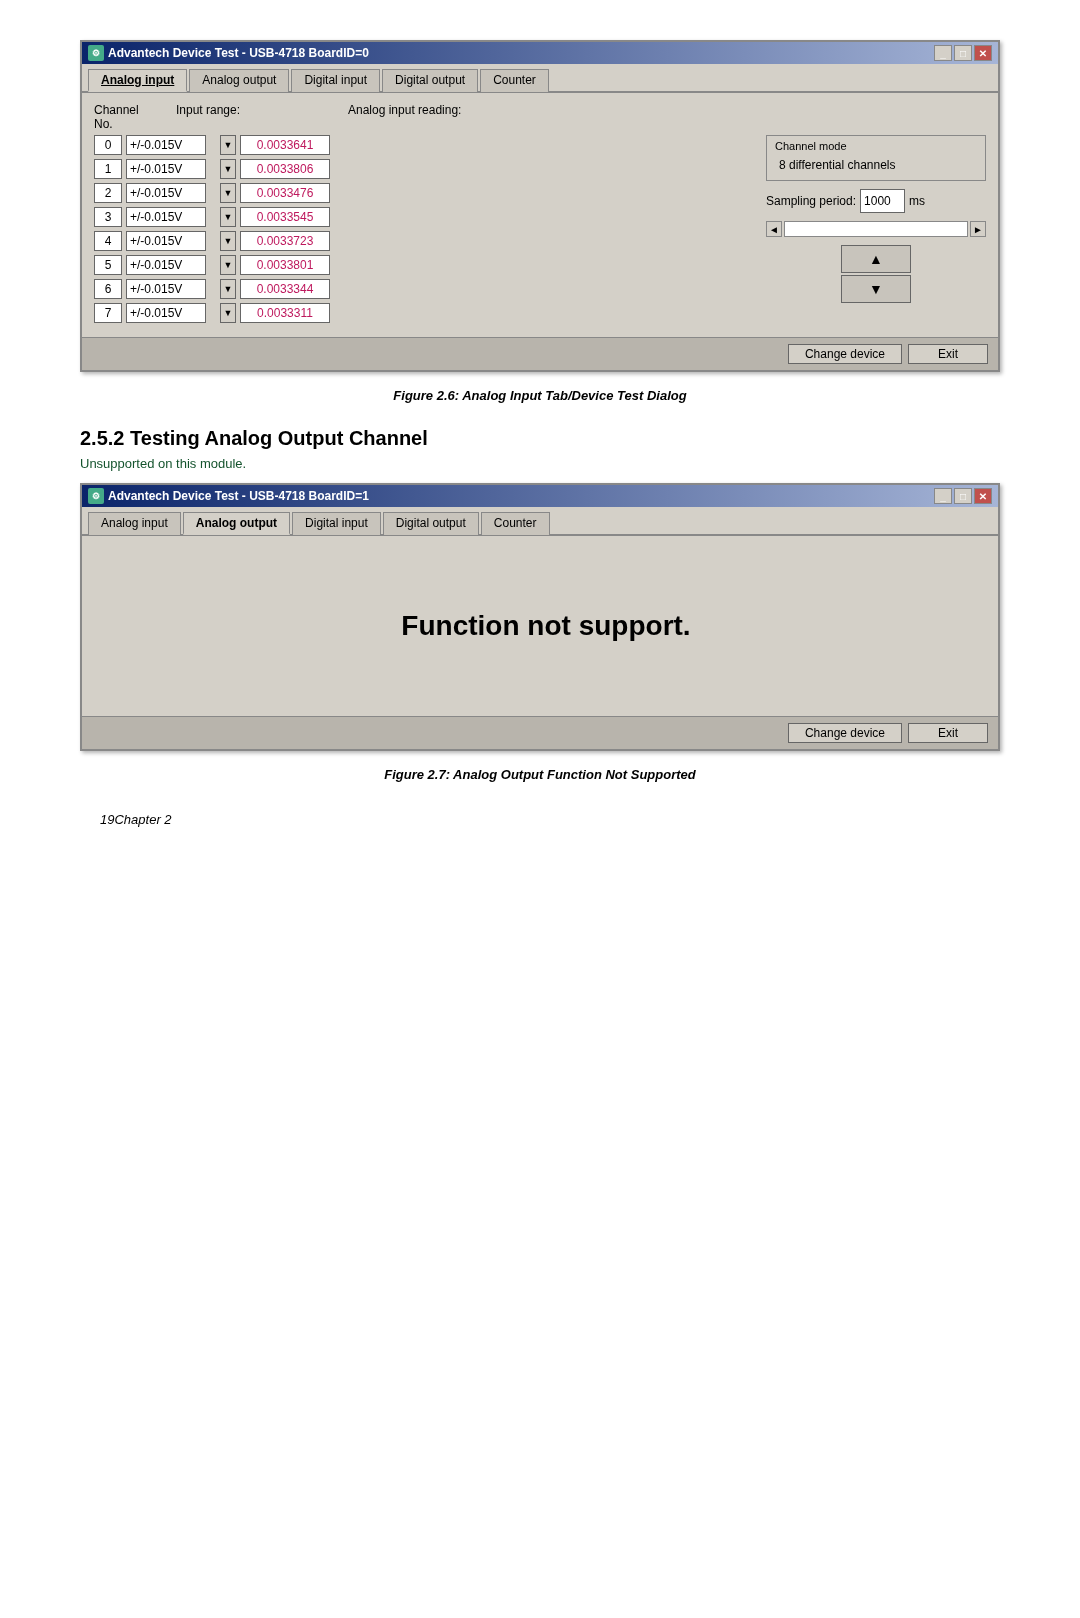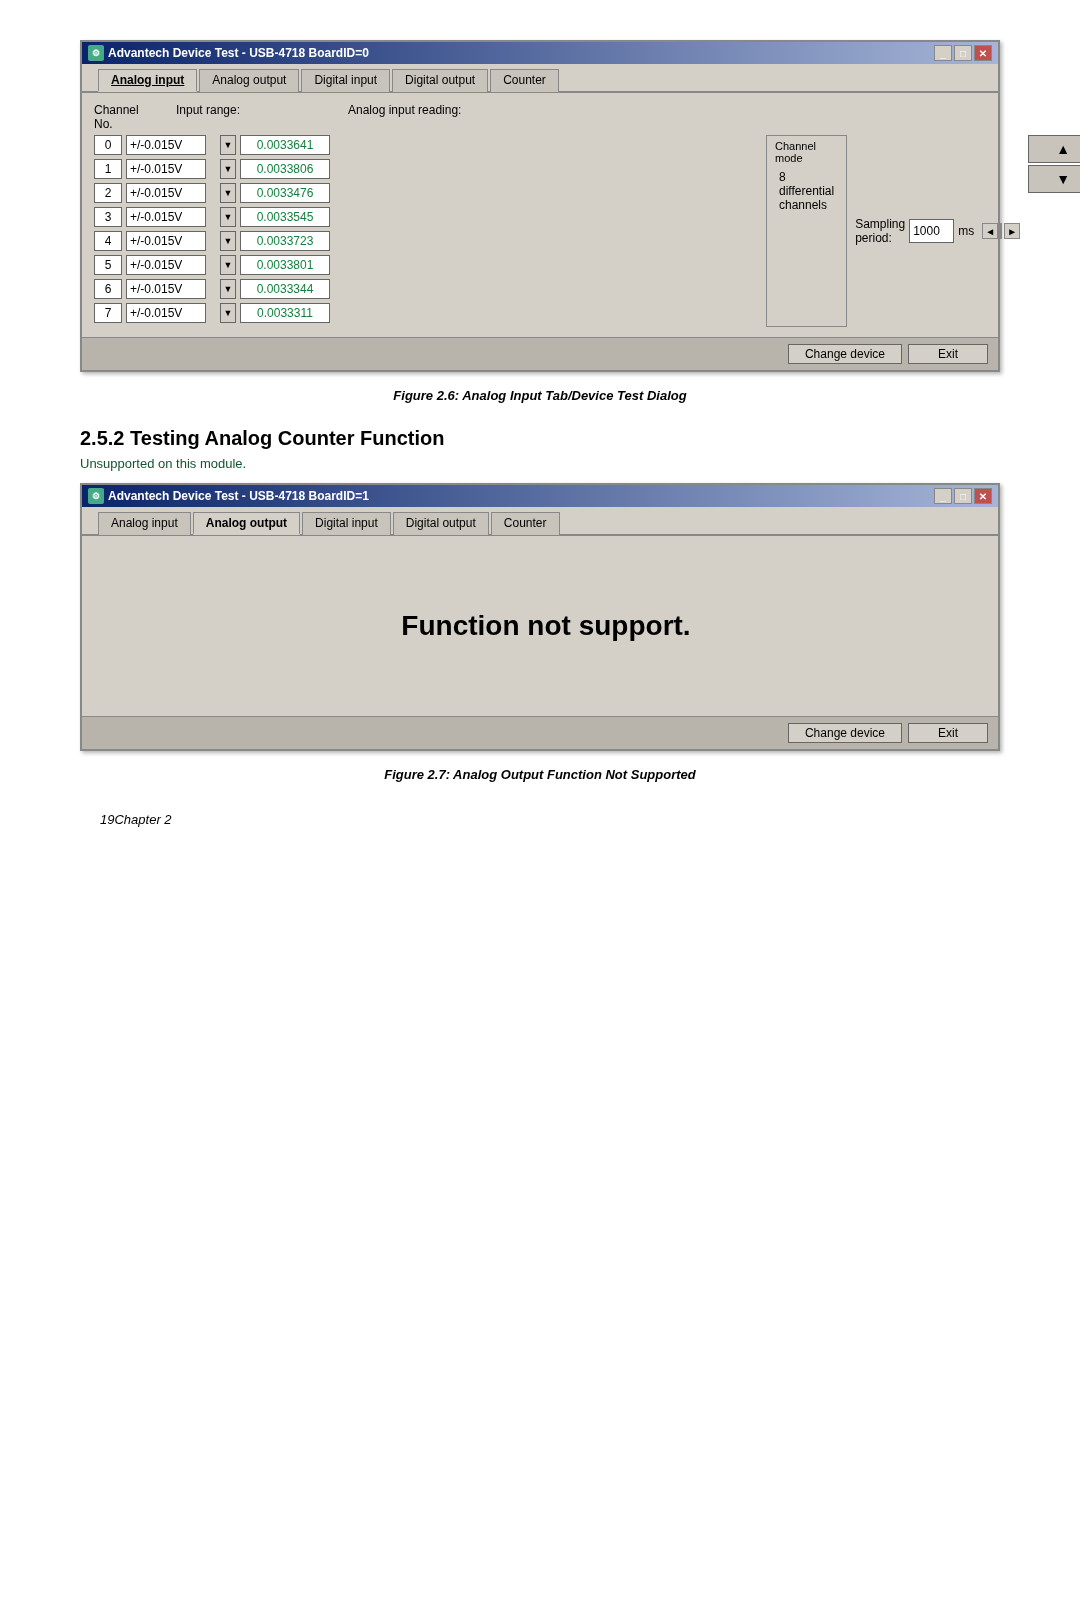--- a/index.html
+++ b/index.html
@@ -60,21 +60,21 @@
       font-size: 10px;
       cursor: pointer;
       font-weight: bold;
     }
     .title-btn.close { background: #c0504d; color: white; }
 
     
     .tab-bar {
       display: flex;
       background: #d4d0c8;
-      padding: 4px 6px 0 16px;
+      padding: 4px 6px 0 6px;
       border-bottom: 2px solid #888;
       gap: 2px;
     }
     .tab {
       padding: 3px 12px;
       font-size: 12px;
       border: 1px solid #888;
       background: #c8c4bc;
       cursor: pointer;
       border-bottom: none;
@@ -153,33 +153,33 @@
     }
     .ch-reading {
       width: 90px;
       height: 20px;
       border: 1px solid #666;
       background: white;
       display: flex;
       align-items: center;
       justify-content: center;
       font-size: 12px;
-      color: #15803d;
+      color: #be185d;
     }
 
     
     .main-layout {
       display: flex;
       gap: 10px;
     }
     .left-panel { flex: 1; }
     .right-panel {
       width: 220px;
       display: flex;
-      flex-direction: row;
+      flex-direction: column;
       gap: 8px;
       margin-left: 44px;
     }
 
     .channel-mode-box {
       border: 1px solid #888;
       padding: 4px 8px 6px 8px;
       background: #d4d0c8;
       font-size: 12px;
     }
@@ -443,21 +443,21 @@
   </div>
 
   <div class="bottom-bar">
     <button class="win-btn">Change device</button>
     <button class="win-btn">Exit</button>
   </div>
 </div>
 
 <div class="figure-caption">Figure 2.6: Analog Input Tab/Device Test Dialog</div>
 
-<div class="section-heading">2.5.2 Testing Analog Counter Function</div>
+<div class="section-heading">2.5.2 Testing Analog Output Channel</div>
 <div class="section-subtext">Unsupported on this module.</div>
 
 <div class="window">
   <div class="title-bar">
     <div class="title-bar-left">
       <span class="title-icon">⚙</span>
       <span>Advantech Device Test - USB-4718 BoardID=1</span>
     </div>
     <div class="title-controls">
       <span class="title-btn">_</span>

